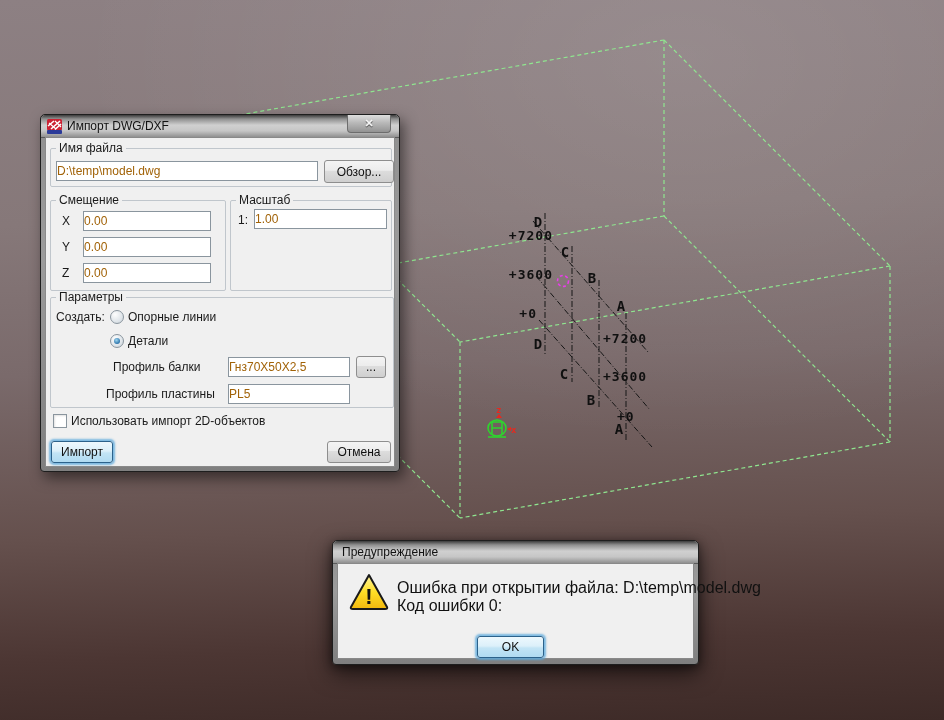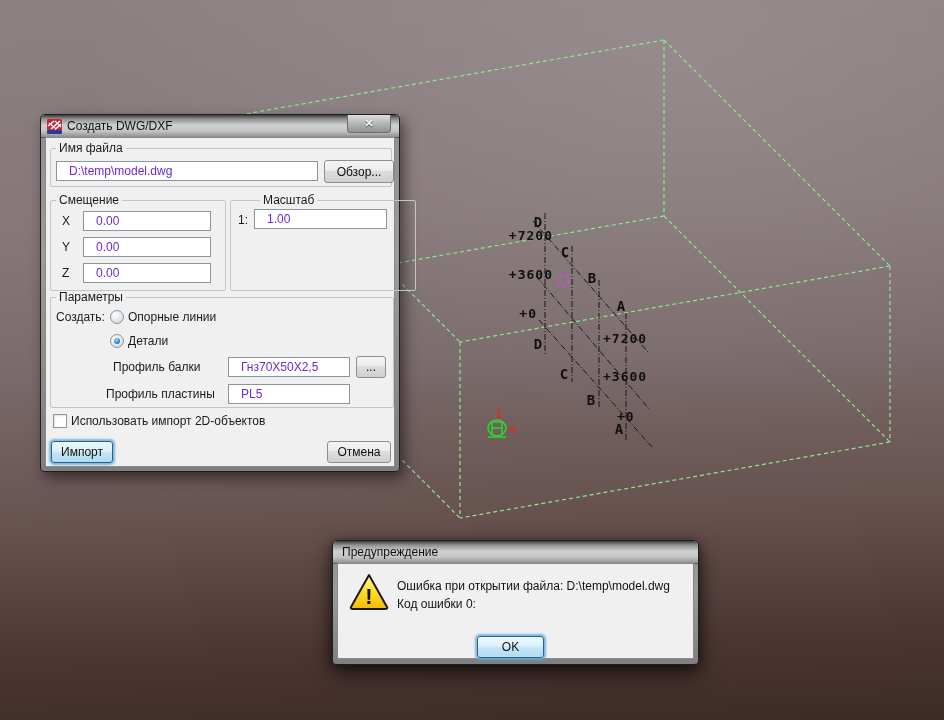--- a/index.html
+++ b/index.html
@@ -29,38 +29,38 @@
        color:#f4f4f4;font-size:11px;font-weight:bold;text-align:center;line-height:16px;
        text-shadow:0 1px 1px #444;cursor:default;}
   .client{position:absolute;left:4px;top:22px;background:#f0f0f0;border:1px solid #898989;box-sizing:border-box;}
 
   
   #import-win{left:40px;top:114px;width:358px;height:356px;box-shadow:4px 6px 14px rgba(0,0,0,.5);}
   #import-client{width:350px;height:330px;}
   fieldset.group{position:absolute;margin:0;padding:0;border:1px solid #c0c6cc;border-radius:2px;}
   fieldset.group legend{font-size:12px;color:#1a1a1a;margin-left:5px;padding:0 3px;}
   .txt{position:absolute;border:1px solid #8a959e;background:#fff;font-family:"Liberation Sans",sans-serif;
-       font-size:12px;color:#6d28d9;padding:1px 12px;box-sizing:border-box;}
+       font-size:12px;color:#a16207;padding:1px 0;box-sizing:border-box;}
   .lbl{position:absolute;font-size:12px;color:#1a1a1a;white-space:nowrap;}
   .btn{position:absolute;border:1px solid #8e8e8e;border-radius:3px;font-family:"Liberation Sans",sans-serif;
        font-size:12px;color:#111;text-align:center;box-sizing:border-box;
        background:linear-gradient(180deg,#f4f4f4 0%,#ececec 45%,#dddddd 46%,#cfcfcf 100%);}
   .btn.default{border:1px solid #2c628b;box-shadow:0 0 2px 2px rgba(94,170,220,.8);
        background:linear-gradient(180deg,#edf8fd 0%,#dcf0fa 45%,#c2e4f5 55%,#b0dbf2 100%);}
   .radio{position:absolute;width:12px;height:12px;border-radius:50%;border:1px solid #8a959e;
        background:radial-gradient(circle at 35% 30%,#fdfdfd,#dde3e8 65%,#c2cad1);}
   .radio.checked::after{content:"";position:absolute;left:3px;top:3px;width:6px;height:6px;border-radius:50%;
        background:radial-gradient(circle at 40% 35%,#9ed6f0,#2d74ab 70%,#1c5c8f);}
   .checkbox{position:absolute;width:12px;height:12px;border:1px solid #8a959e;background:#fff;
        box-shadow:inset 1px 1px 2px rgba(0,0,0,.12);}
 
   
   #warn-win{left:332px;top:540px;width:365px;height:123px;box-shadow:0 8px 22px rgba(0,0,0,.62),0 2px 8px rgba(0,0,0,.4);}
   #warn-client{width:357px;height:96px;}
-  .warn-msg{position:absolute;left:59px;font-size:12px;color:#111;white-space:nowrap;}
+  .warn-msg{position:absolute;left:59px;font-size:16px;color:#111;white-space:nowrap;}
   .warn-icon{position:absolute;left:11px;top:9px;}
 </style>
 </head>
 <body>
 
 <svg class="scene" width="944" height="720" viewBox="0 0 944 720">
 
   <g stroke="#8fe68f" stroke-width="1.2" stroke-dasharray="4 3" fill="none">
     <path d="M664 40 L890 266"></path>
     <path d="M664 40 L234 116"></path>
@@ -122,21 +122,21 @@
 </svg>
 
 <div class="win" id="import-win">
   <div class="titlebar">
     <svg class="app-icon" viewBox="0 0 15 15">
       <rect x="0" y="0" width="15" height="11.5" rx="1.5" fill="#cc2233"></rect>
       <path d="M1 7 L7 2 M4 10 L13 2 M8 10.5 L14 5" stroke="#fff" stroke-width="1.6" fill="none"></path>
       <path d="M2 4 L9 10 M8 2 L14 8" stroke="#fff" stroke-width="1.1" fill="none"></path>
       <rect x="0" y="11" width="15" height="4" rx="1" fill="#2b3a99"></rect>
     </svg>
-    <span class="title-text">Создать DWG/DXF</span>
+    <span class="title-text">Импорт DWG/DXF</span>
     <div class="close-btn">
       <span>✕</span>
     </div>
   </div>
   <div class="client" id="import-client">
 
     <fieldset class="group" style="left:4px;top:3px;width:340px;height:44px;">
       <legend>Имя файла</legend>
     </fieldset>
     <input class="txt" style="left: 10px; top: 23px; width: 262px; height: 20px;" value="D:\temp\model.dwg">
@@ -145,21 +145,21 @@
     <fieldset class="group" style="left:4px;top:55px;width:174px;height:96px;">
       <legend>Смещение</legend>
     </fieldset>
     <span class="lbl" style="left:16px;top:76px;">X</span>
     <input class="txt" style="left: 37px; top: 73px; width: 128px; height: 20px;" value="0.00">
     <span class="lbl" style="left:16px;top:102px;">Y</span>
     <input class="txt" style="left: 37px; top: 99px; width: 128px; height: 20px;" value="0.00">
     <span class="lbl" style="left:16px;top:128px;">Z</span>
     <input class="txt" style="left: 37px; top: 125px; width: 128px; height: 20px;" value="0.00">
 
-    <fieldset class="group" style="left:184px;top:55px;width:160px;height:96px;padding-left:24px;">
+    <fieldset class="group" style="left:184px;top:55px;width:160px;height:96px;">
       <legend>Масштаб</legend>
     </fieldset>
     <span class="lbl" style="left:192px;top:75px;">1:</span>
     <input class="txt" style="left: 208px; top: 71px; width: 133px; height: 20px;" value="1.00">
 
     <fieldset class="group" style="left:4px;top:152px;width:342px;height:116px;">
       <legend>Параметры</legend>
     </fieldset>
     <span class="lbl" style="left:10px;top:172px;">Создать:</span>
     <span class="radio" style="left:64px;top:172px;"></span>

